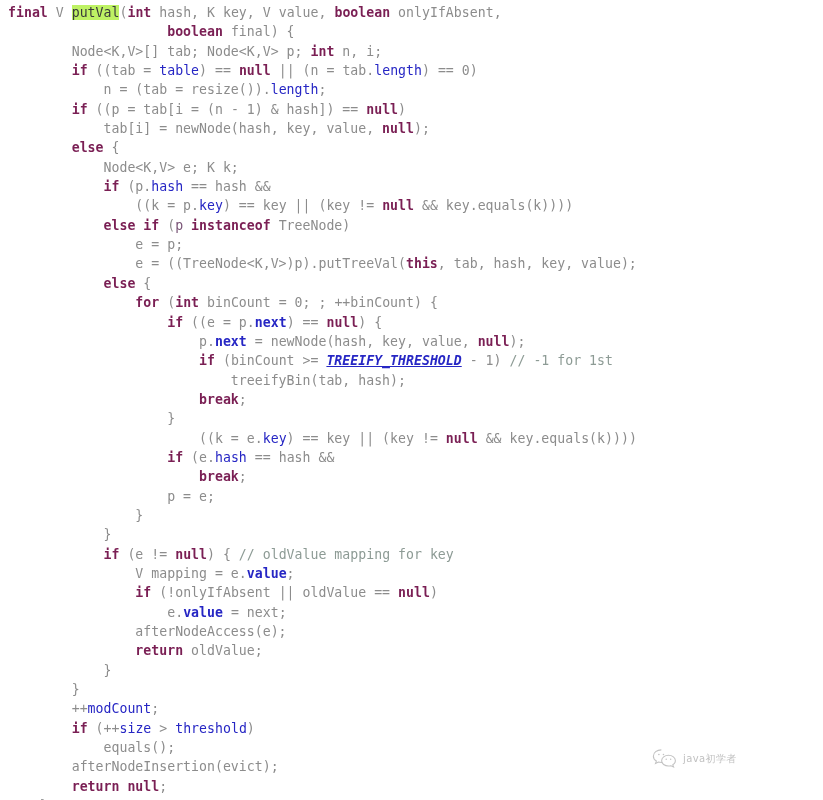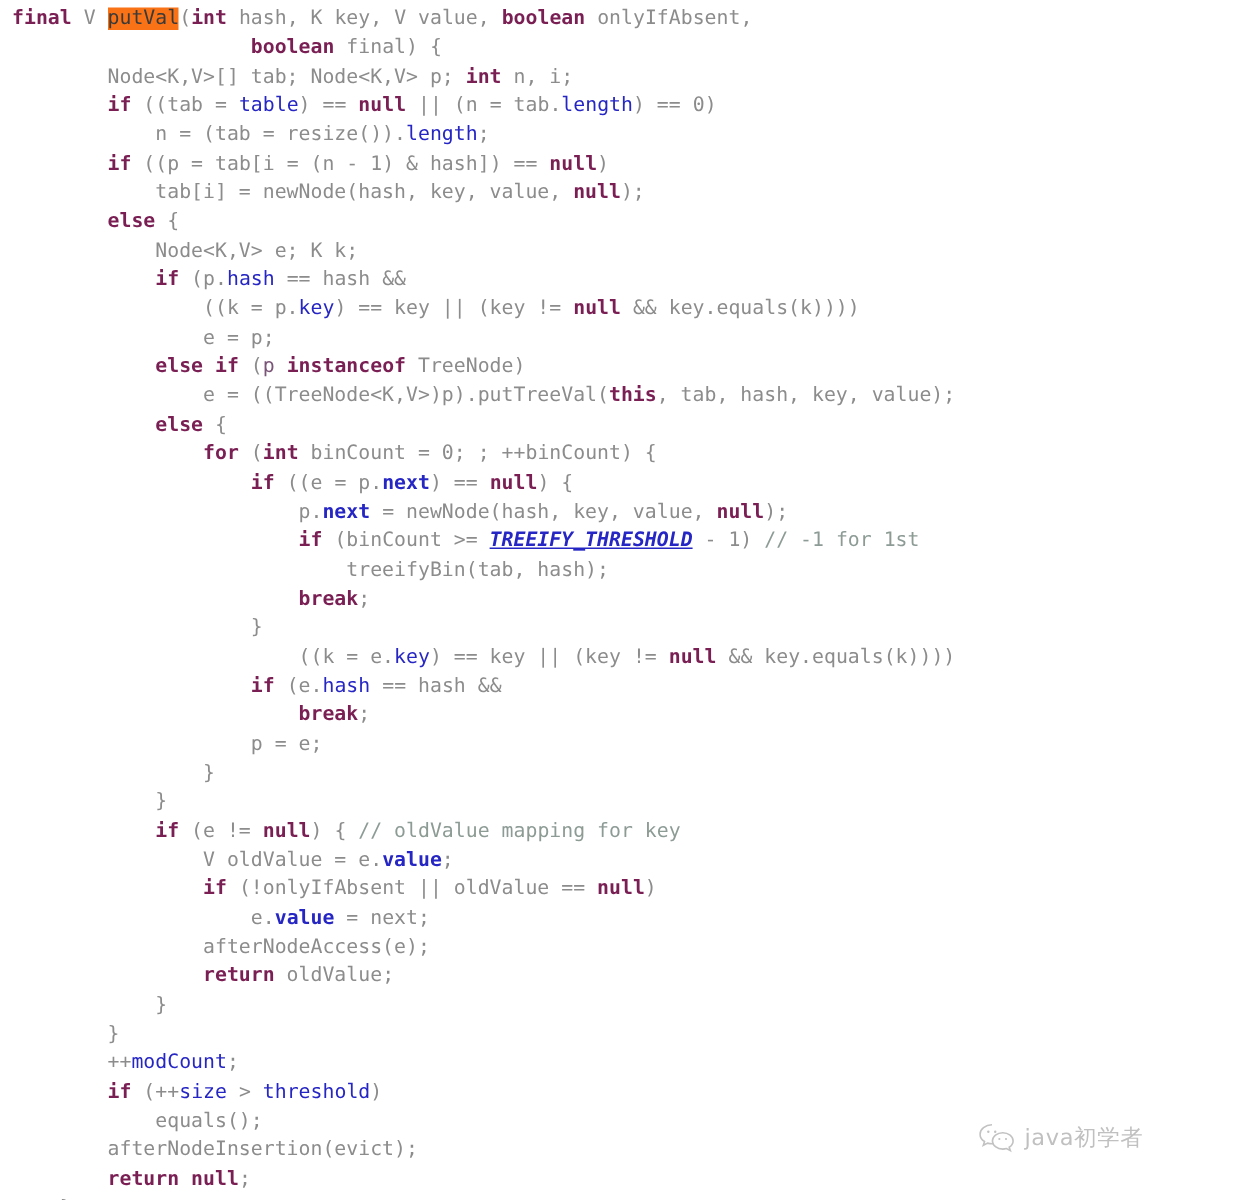--- a/index.html
+++ b/index.html
@@ -37,41 +37,41 @@
   
   .t-plain    { color: #8c8c8c; }
   .t-kw       { color: #7a1f54; font-weight: bold; }
   .t-field    { color: #2626c4; }
   .t-field-b  { color: #2626c4; font-weight: bold; }
   .t-local    { color: #7a5577; }
   .t-type     { color: #8c8c8c; }
   .t-const    { color: #2626c4; font-weight: bold; font-style: italic; text-decoration: underline; }
   .t-comment  { color: #8d9b95; }
   .t-num      { color: #8c8c8c; }
-  .t-hl       { background: #f97316; color: #3a3a3a; }
+  .t-hl       { background: #bef264; color: #3a3a3a; }
 
   
   #watermark {
     position: absolute;
     left: 652px;
     top: 748px;
     display: flex;
     align-items: center;
     gap: 5px;
     opacity: 0.62;
     pointer-events: none;
   }
   #watermark .wm-icon {
     width: 26px;
     height: 21px;
     display: block;
   }
   #watermark .wm-text {
     font-family: "DejaVu Sans", "Liberation Sans", sans-serif;
-    font-size: 15px;
+    font-size: 10px;
     color: #9a9a9a;
     letter-spacing: 0.4px;
     white-space: nowrap;
   }
 </style>
 </head>
 <body>
 
 <div id="code-viewer">
   <div id="code-body">
@@ -79,39 +79,39 @@
       <div class="code-line"><span class="t-plain">                    </span><span class="t-kw">boolean </span><span class="t-plain">final</span><span class="t-plain">) {</span></div>
       <div class="code-line"><span class="t-plain">        Node&lt;K,V&gt;[] tab; Node&lt;K,V&gt; p; </span><span class="t-kw">int </span><span class="t-plain">n, i;</span></div>
       <div class="code-line"><span class="t-plain">        </span><span class="t-kw">if </span><span class="t-plain">((tab = </span><span class="t-field">table</span><span class="t-plain">) == </span><span class="t-kw">null </span><span class="t-plain">|| (n = tab.</span><span class="t-field">length</span><span class="t-plain">) == </span><span class="t-num">0</span><span class="t-plain">)</span></div>
       <div class="code-line"><span class="t-plain">            n = (tab = resize()).</span><span class="t-field">length</span><span class="t-plain">;</span></div>
       <div class="code-line"><span class="t-plain">        </span><span class="t-kw">if </span><span class="t-plain">((p = tab[i = (n - </span><span class="t-num">1</span><span class="t-plain">) &amp; hash]) == </span><span class="t-kw">null</span><span class="t-plain">)</span></div>
       <div class="code-line"><span class="t-plain">            tab[i] = newNode(hash, key, value, </span><span class="t-kw">null</span><span class="t-plain">);</span></div>
       <div class="code-line"><span class="t-plain">        </span><span class="t-kw">else </span><span class="t-plain">{</span></div>
       <div class="code-line"><span class="t-plain">            Node&lt;K,V&gt; e; K k;</span></div>
       <div class="code-line"><span class="t-plain">            </span><span class="t-kw">if </span><span class="t-plain">(p.</span><span class="t-field">hash </span><span class="t-plain">== hash &amp;&amp;</span></div>
       <div class="code-line"><span class="t-plain">                ((k = p.</span><span class="t-field">key</span><span class="t-plain">) == key || (key != </span><span class="t-kw">null </span><span class="t-plain">&amp;&amp; key.equals(k))))</span></div>
+      <div class="code-line"><span class="t-plain">            </span><span class="t-kw">else if </span><span class="t-plain">(</span><span class="t-local">p </span><span class="t-kw">instanceof </span><span class="t-plain">TreeNode)</span></div>
       <div class="code-line"><span class="t-plain">                e = p;</span></div>
-      <div class="code-line"><span class="t-plain">            </span><span class="t-kw">else if </span><span class="t-plain">(</span><span class="t-local">p </span><span class="t-kw">instanceof </span><span class="t-plain">TreeNode)</span></div>
       <div class="code-line"><span class="t-plain">                e = ((TreeNode&lt;K,V&gt;)p).putTreeVal(</span><span class="t-kw">this</span><span class="t-plain">, tab, hash, key, value);</span></div>
       <div class="code-line"><span class="t-plain">            </span><span class="t-kw">else </span><span class="t-plain">{</span></div>
       <div class="code-line"><span class="t-plain">                </span><span class="t-kw">for </span><span class="t-plain">(</span><span class="t-kw">int </span><span class="t-plain">binCount = </span><span class="t-num">0</span><span class="t-plain">; ; ++binCount) {</span></div>
       <div class="code-line"><span class="t-plain">                    </span><span class="t-kw">if </span><span class="t-plain">((e = p.</span><span class="t-field-b">next</span><span class="t-plain">) == </span><span class="t-kw">null</span><span class="t-plain">) {</span></div>
       <div class="code-line"><span class="t-plain">                        p.</span><span class="t-field-b">next </span><span class="t-plain">= newNode(hash, key, value, </span><span class="t-kw">null</span><span class="t-plain">);</span></div>
       <div class="code-line"><span class="t-plain">                        </span><span class="t-kw">if </span><span class="t-plain">(binCount &gt;= </span><span class="t-const">TREEIFY_THRESHOLD</span><span class="t-plain"> - </span><span class="t-num">1</span><span class="t-plain">) </span><span class="t-comment">// -1 for 1st</span></div>
       <div class="code-line"><span class="t-plain">                            treeifyBin(tab, hash);</span></div>
       <div class="code-line"><span class="t-plain">                        </span><span class="t-kw">break</span><span class="t-plain">;</span></div>
       <div class="code-line"><span class="t-plain">                    }</span></div>
       <div class="code-line"><span class="t-plain">                        ((k = e.</span><span class="t-field">key</span><span class="t-plain">) == key || (key != </span><span class="t-kw">null </span><span class="t-plain">&amp;&amp; key.equals(k))))</span></div>
       <div class="code-line"><span class="t-plain">                    </span><span class="t-kw">if </span><span class="t-plain">(e.</span><span class="t-field">hash </span><span class="t-plain">== hash &amp;&amp;</span></div>
       <div class="code-line"><span class="t-plain">                        </span><span class="t-kw">break</span><span class="t-plain">;</span></div>
       <div class="code-line"><span class="t-plain">                    p = e;</span></div>
       <div class="code-line"><span class="t-plain">                }</span></div>
       <div class="code-line"><span class="t-plain">            }</span></div>
       <div class="code-line"><span class="t-plain">            </span><span class="t-kw">if </span><span class="t-plain">(e != </span><span class="t-kw">null</span><span class="t-plain">) { </span><span class="t-comment">// oldValue mapping for key</span></div>
-      <div class="code-line"><span class="t-plain">                V oldValue = e.</span><span class="t-field-b">value</span><span class="t-plain">;</span></div>
+      <div class="code-line"><span class="t-plain">                V mapping = e.</span><span class="t-field-b">value</span><span class="t-plain">;</span></div>
       <div class="code-line"><span class="t-plain">                </span><span class="t-kw">if </span><span class="t-plain">(!onlyIfAbsent || oldValue == </span><span class="t-kw">null</span><span class="t-plain">)</span></div>
       <div class="code-line"><span class="t-plain">                    e.</span><span class="t-field-b">value </span><span class="t-plain">= next;</span></div>
       <div class="code-line"><span class="t-plain">                afterNodeAccess(e);</span></div>
       <div class="code-line"><span class="t-plain">                </span><span class="t-kw">return </span><span class="t-plain">oldValue;</span></div>
       <div class="code-line"><span class="t-plain">            }</span></div>
       <div class="code-line"><span class="t-plain">        }</span></div>
       <div class="code-line"><span class="t-plain">        ++</span><span class="t-field">modCount</span><span class="t-plain">;</span></div>
       <div class="code-line"><span class="t-plain">        </span><span class="t-kw">if </span><span class="t-plain">(++</span><span class="t-field">size </span><span class="t-plain">&gt; </span><span class="t-field">threshold</span><span class="t-plain">)</span></div>
       <div class="code-line"><span class="t-plain">            equals();</span></div>
       <div class="code-line"><span class="t-plain">        afterNodeInsertion(evict);</span></div>

